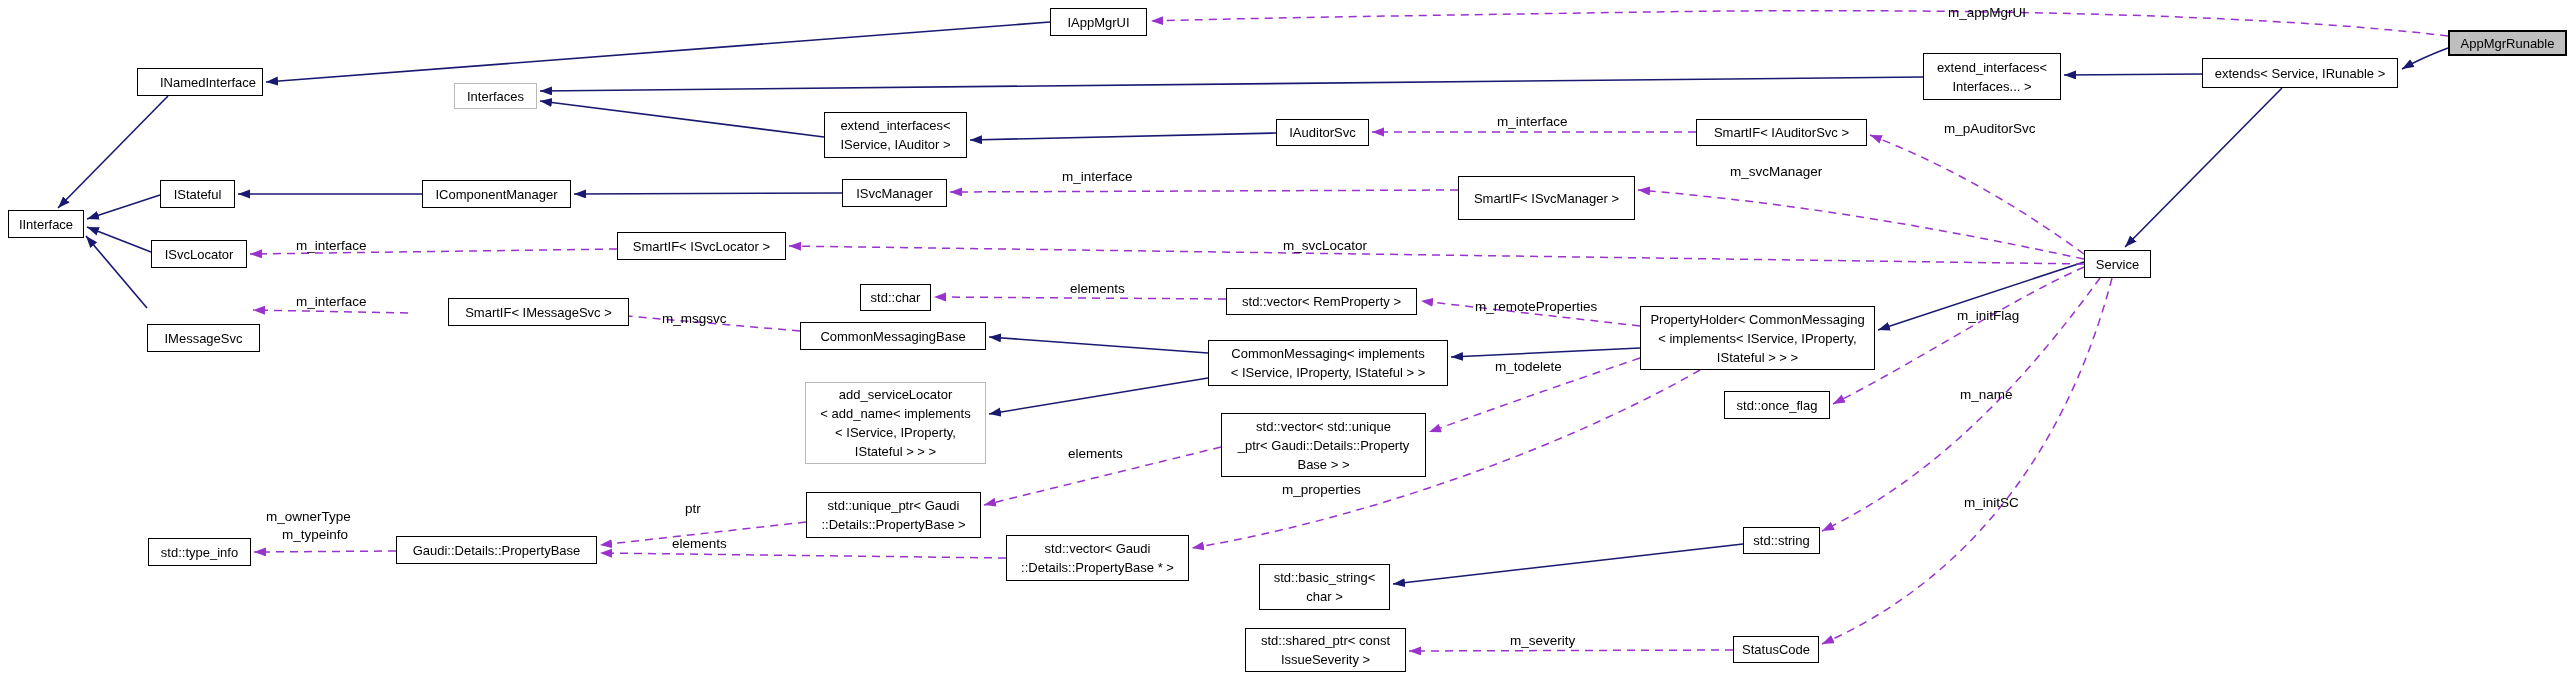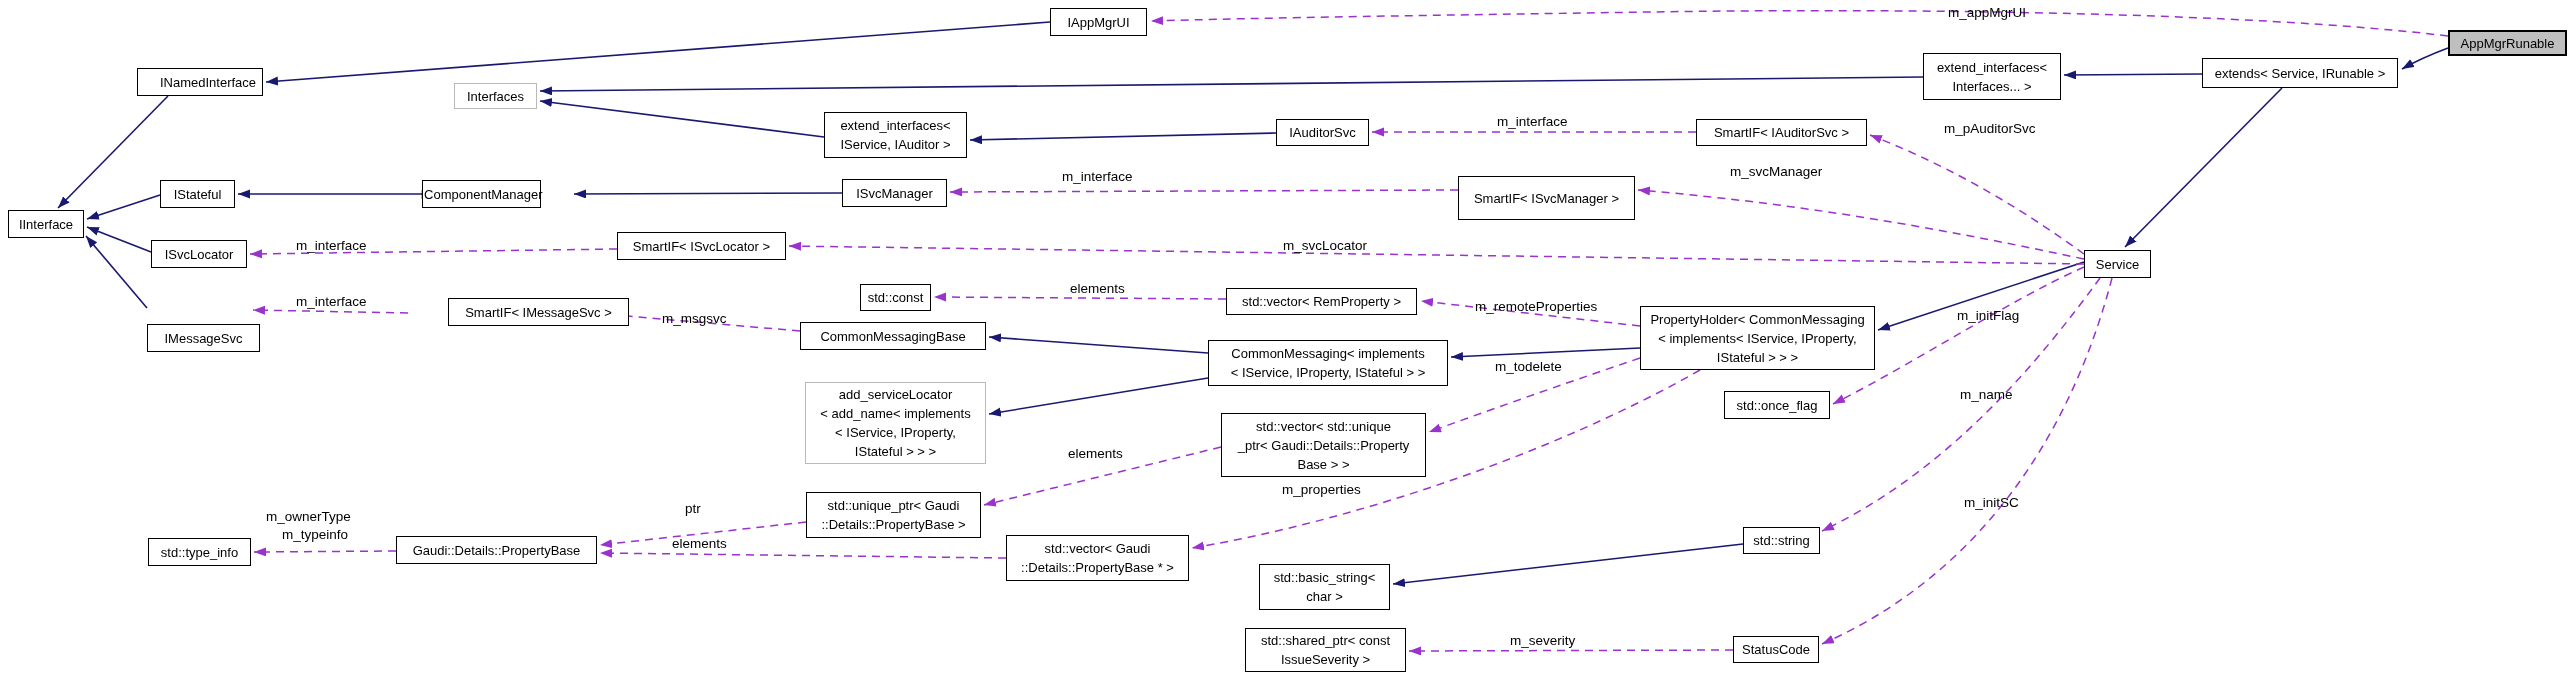--- a/index.html
+++ b/index.html
@@ -123,21 +123,21 @@
       </div>
       <div class="node" style="left: 147px; top: 288px; width: 113px; height: 28px; margin-top: 36px;">
         <span>IMessageSvc</span>
       </div>
       <div class="node" style="left: 148px; top: 538px; width: 103px; height: 28px;">
         <span>std::type_info</span>
       </div>
       <div class="node gray-border" style="left: 454px; top: 83px; width: 83px; height: 26px;">
         <span>Interfaces</span>
       </div>
-      <div class="node" style="left: 422px; top: 180px; width: 119px; height: 28px;">
+      <div class="node" style="left: 422px; top: 180px; width: 149px; height: 28px;">
         <span>IComponentManager</span>
       </div>
       <div class="node" style="left: 408px; top: 298px; width: 181px; height: 28px; margin-left: 40px;">
         <span>SmartIF&lt; IMessageSvc &gt;</span>
       </div>
       <div class="node" style="left: 396px; top: 536px; width: 201px; height: 28px;">
         <span>Gaudi::Details::PropertyBase</span>
       </div>
       <div class="node" style="left: 617px; top: 232px; width: 169px; height: 28px;">
         <span>SmartIF&lt; ISvcLocator &gt;</span>
@@ -146,21 +146,21 @@
         <span>IAppMgrUI</span>
       </div>
       <div class="node" style="left: 824px; top: 112px; width: 143px; height: 46px;">
         <span>extend_interfaces&lt;</span>
         <span>IService, IAuditor &gt;</span>
       </div>
       <div class="node" style="left: 842px; top: 179px; width: 105px; height: 28px;">
         <span>ISvcManager</span>
       </div>
       <div class="node" style="left: 860px; top: 284px; width: 71px; height: 27px;">
-        <span>std::const</span>
+        <span>std::char</span>
       </div>
       <div class="node" style="left: 800px; top: 322px; width: 186px; height: 28px;">
         <span>CommonMessagingBase</span>
       </div>
       <div class="node gray-border" style="left: 805px; top: 382px; width: 181px; height: 82px;">
         <span>add_serviceLocator</span>
         <span>&lt; add_name&lt; implements</span>
         <span>&lt; IService, IProperty,</span>
         <span>IStateful &gt; &gt; &gt;</span>
       </div>

